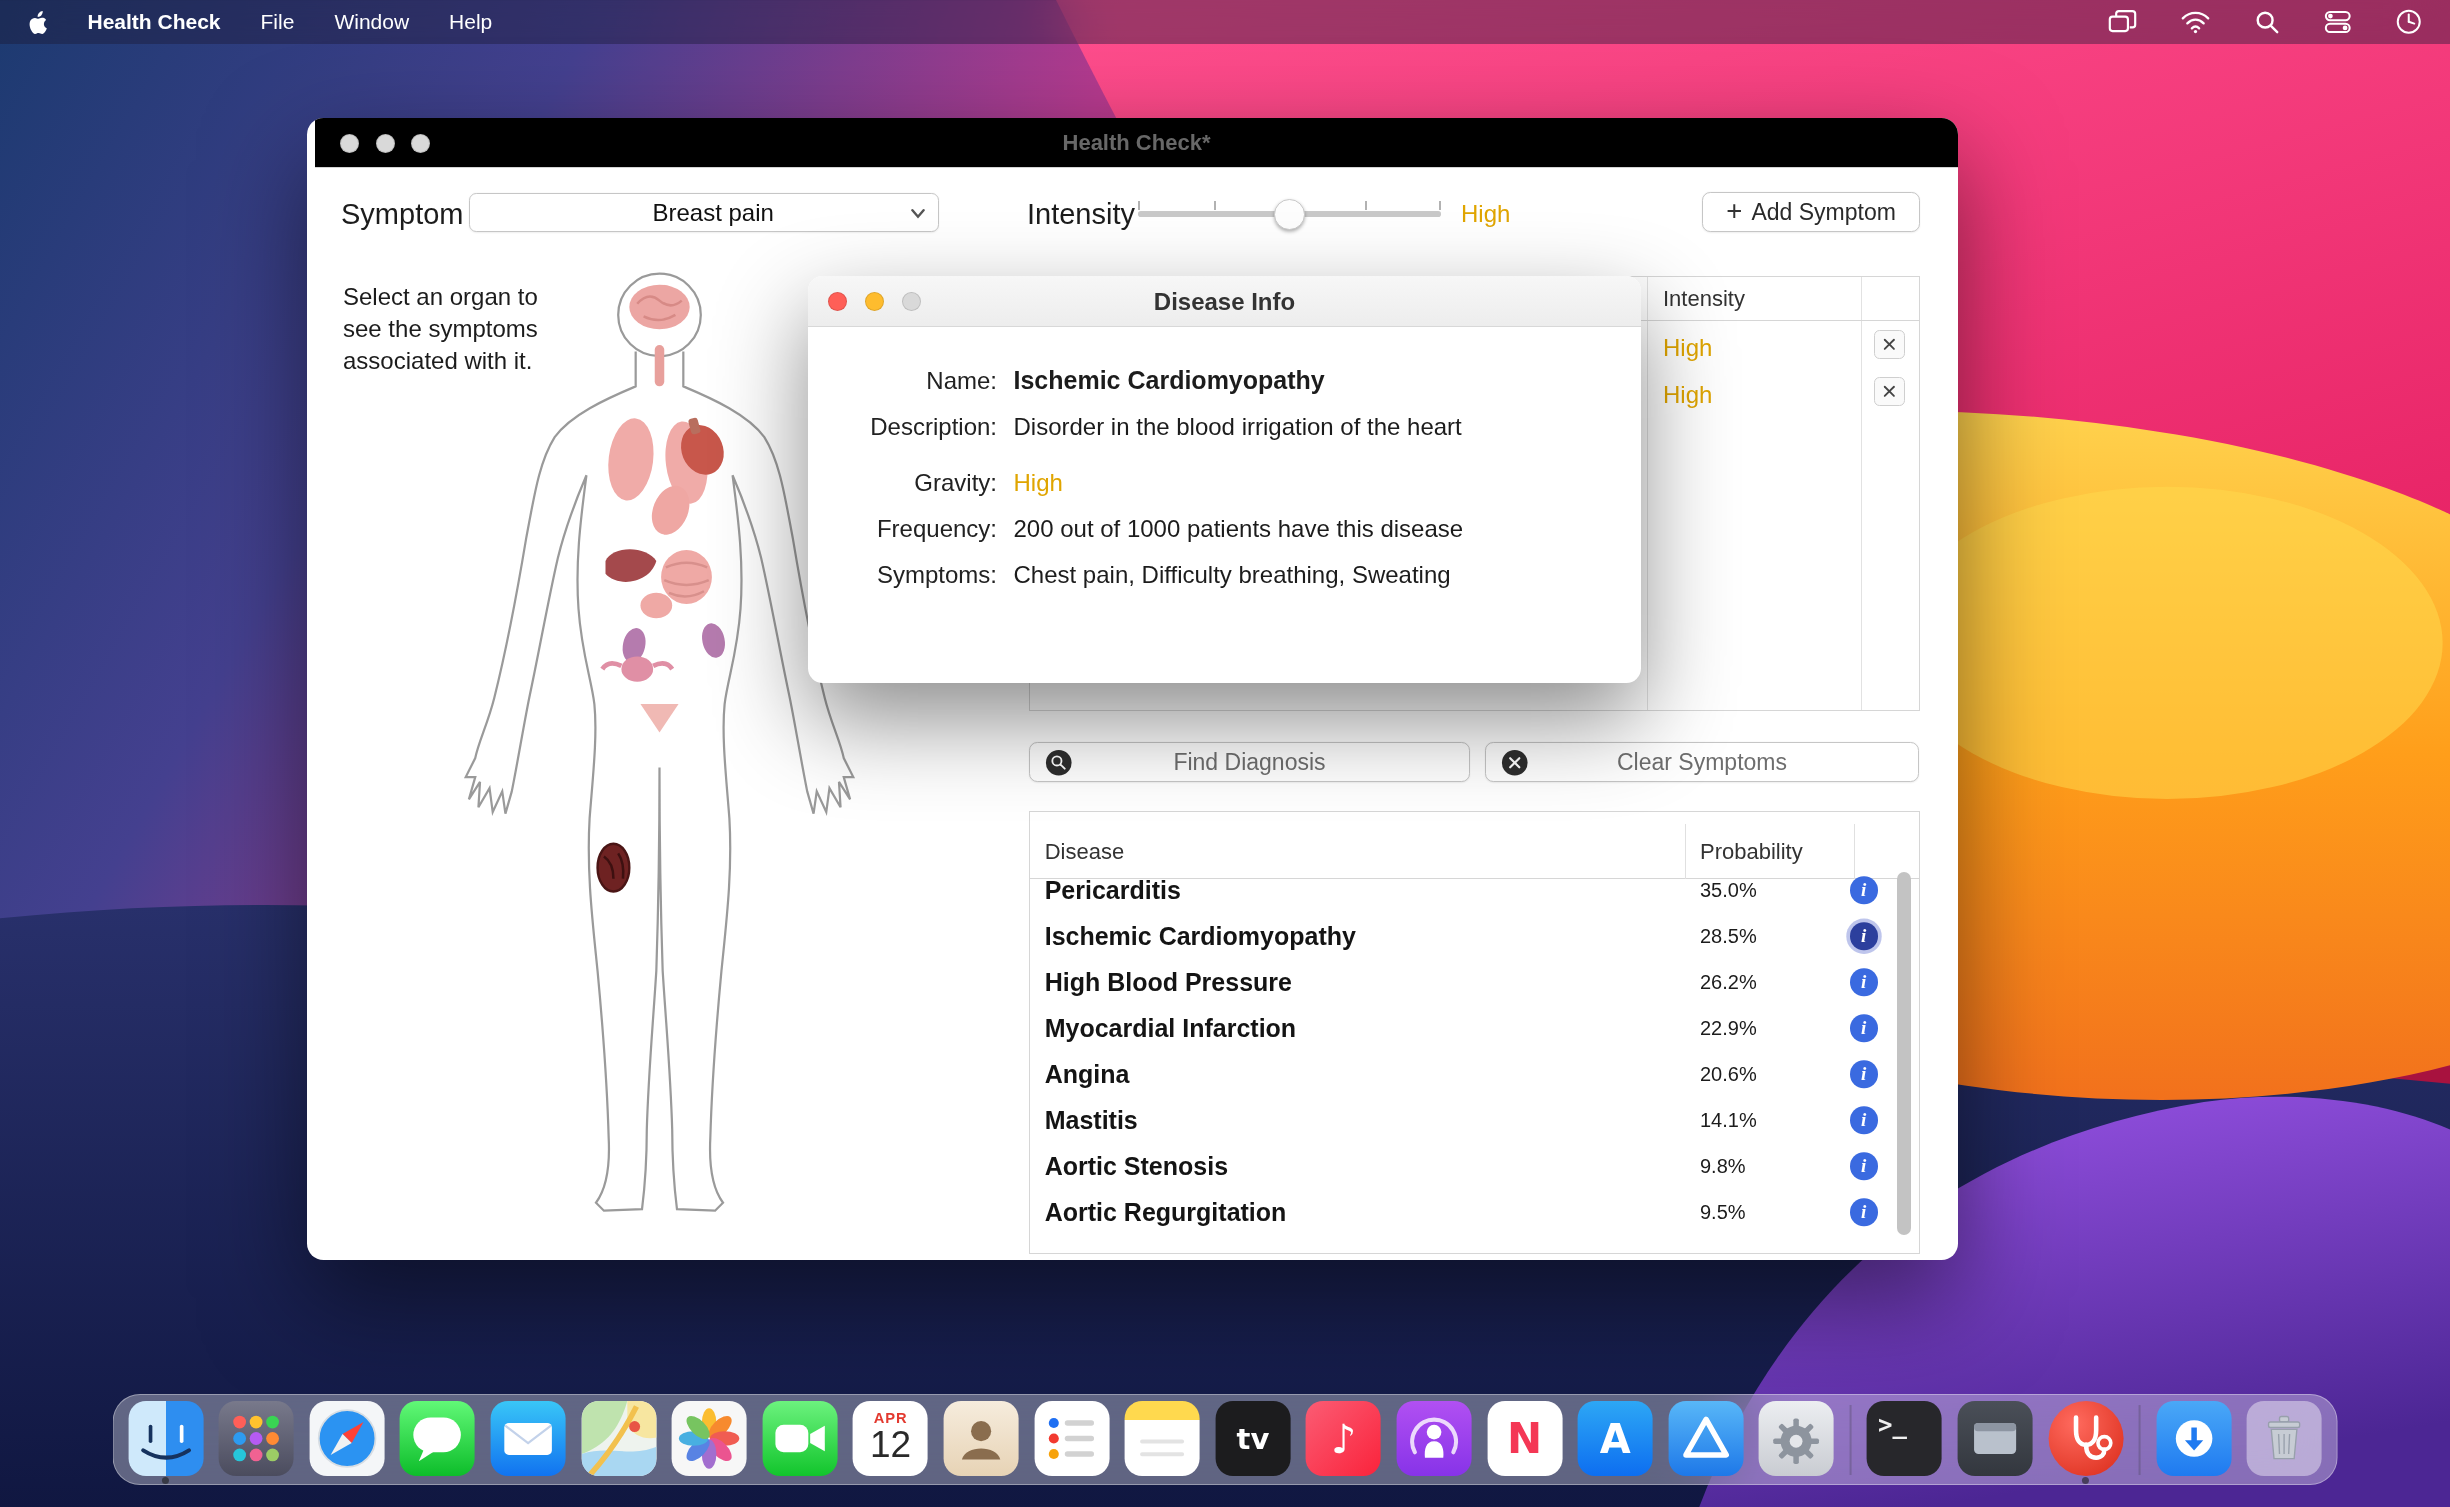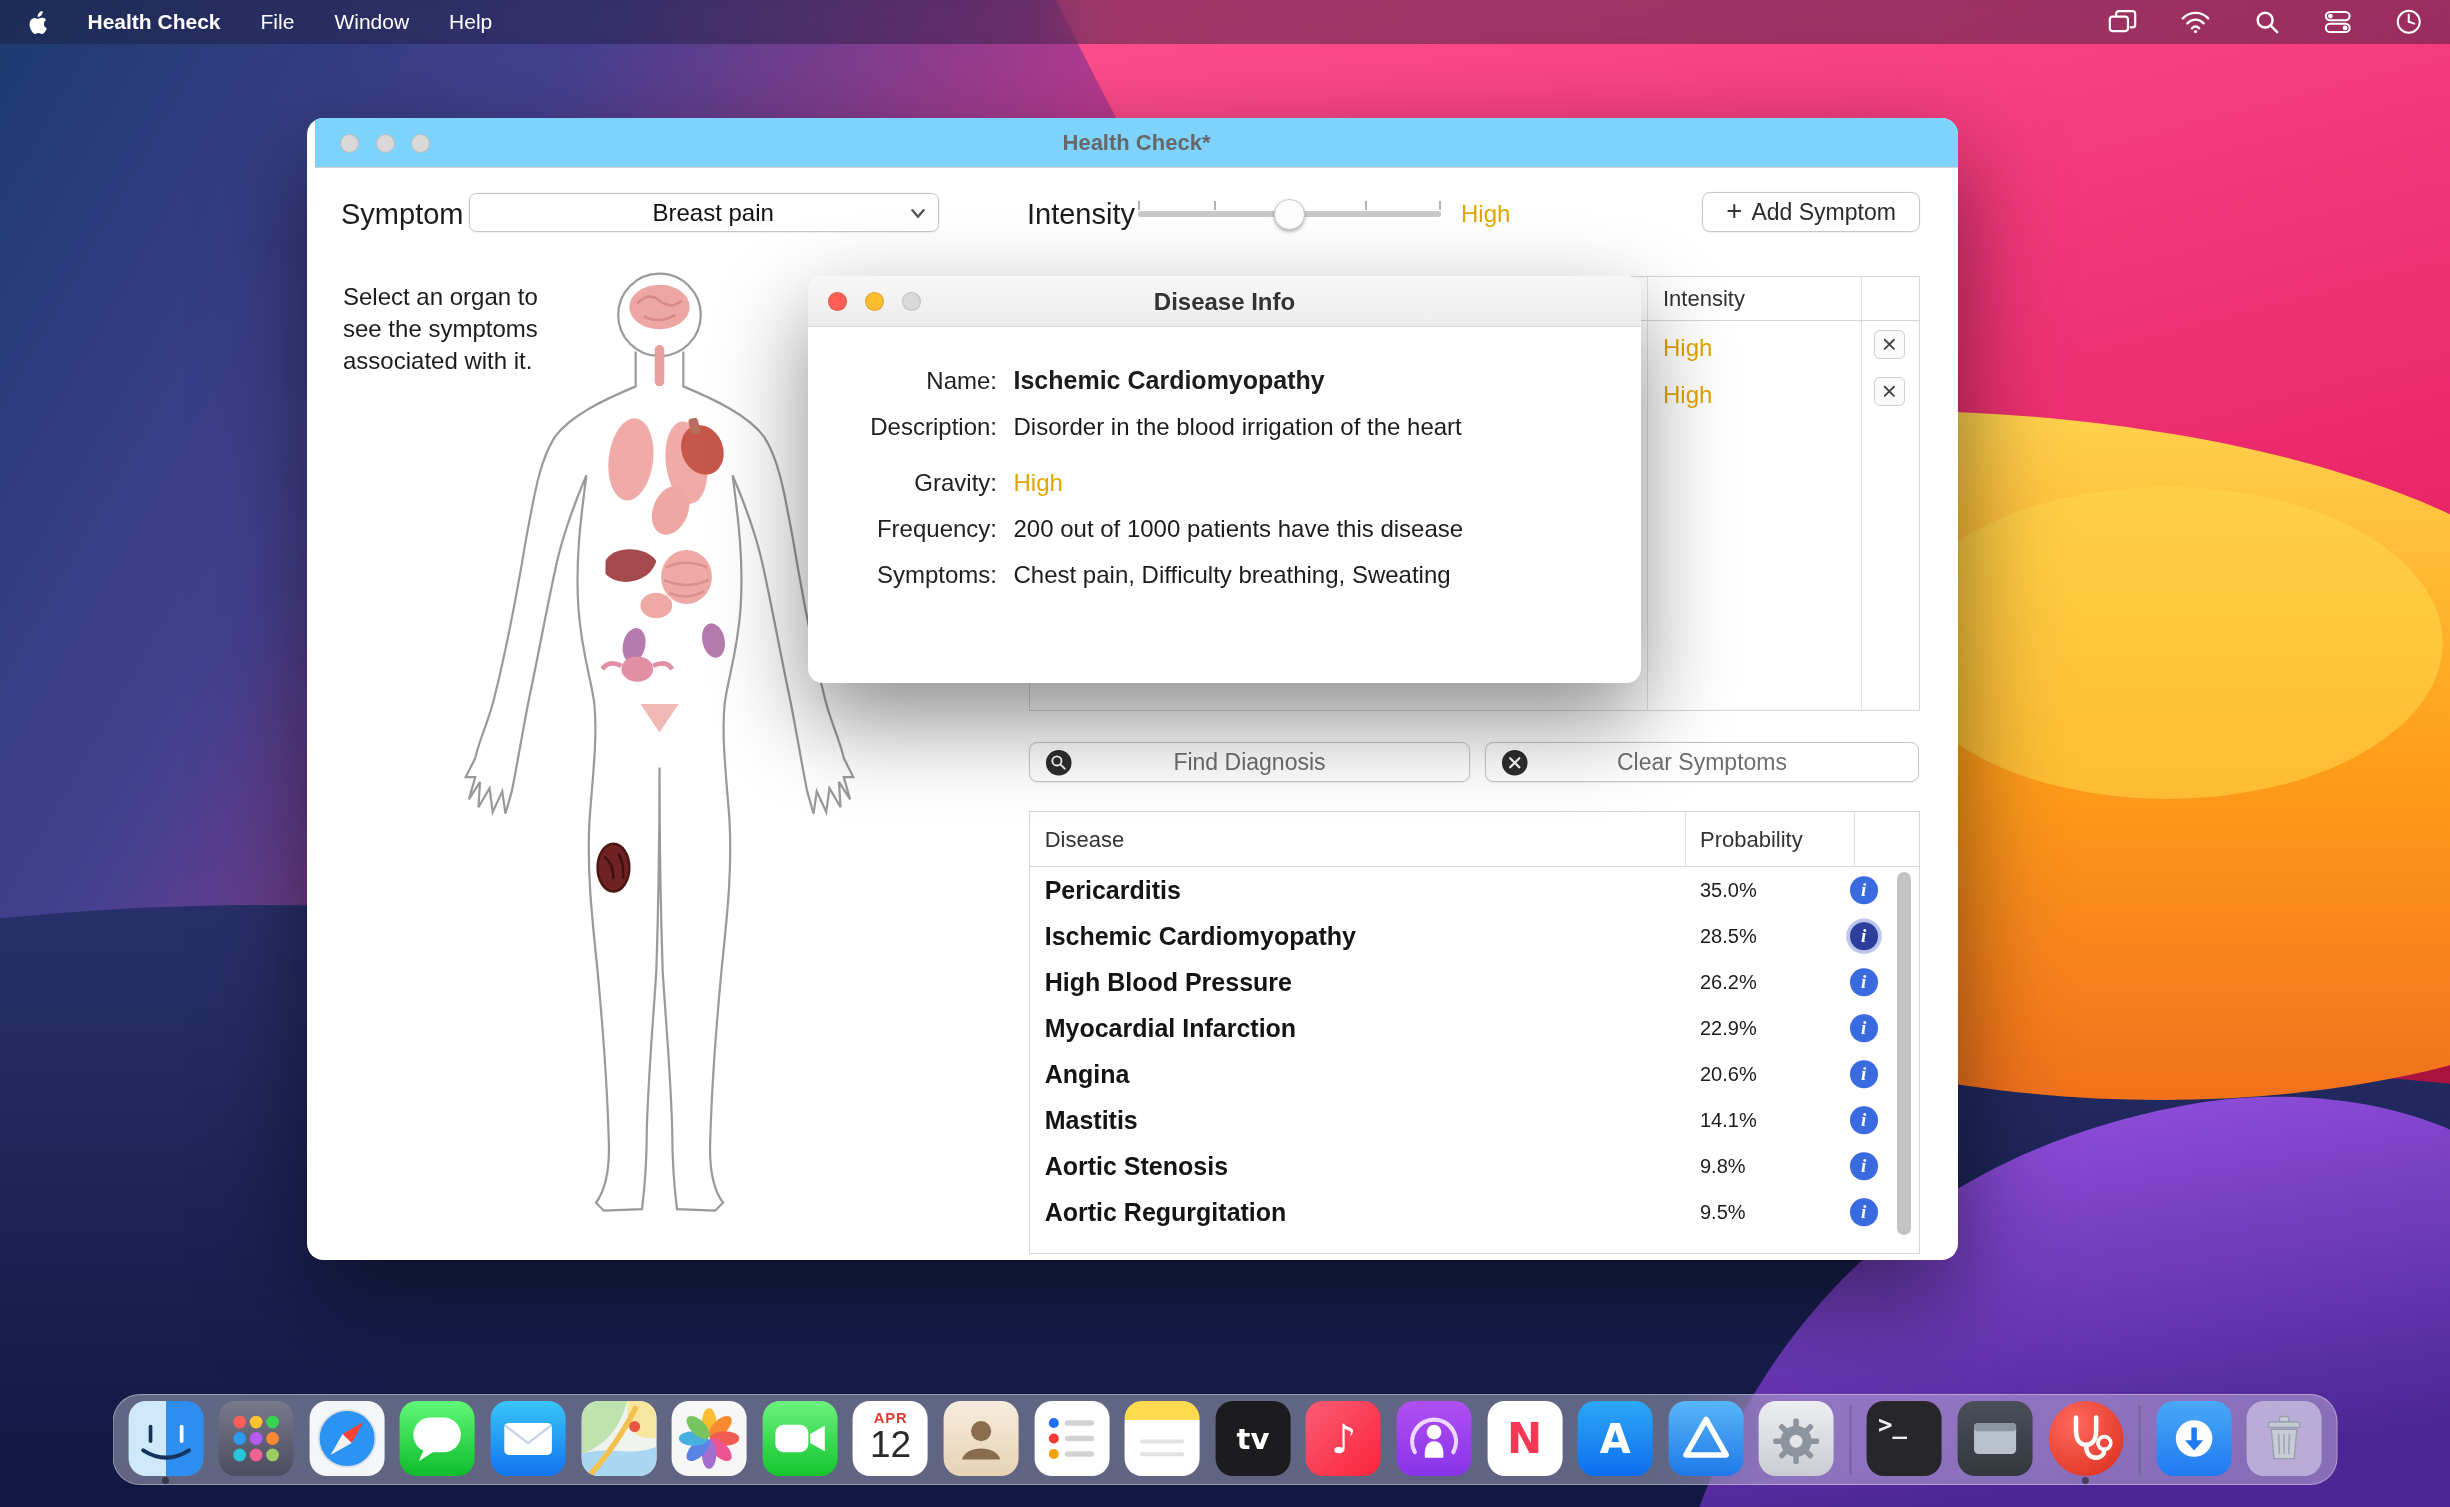--- a/index.html
+++ b/index.html
@@ -17,21 +17,21 @@
     background:rgba(28,26,56,.42);backdrop-filter:blur(27.5px);
     display:flex;align-items:center;padding:0 27.5px;color:#fff;font-size:21px;gap:40px;}
   #menubar .appname{font-weight:bold;}
   #menubar .mright{margin-left:auto;display:flex;align-items:center;gap:44px;}
   #menubar .mitem{cursor:default;}
 
   
   #main-window{position:absolute;left:307px;top:118px;width:1651px;height:1142px;
     background:#fff;border-radius:16.5px;box-shadow:0 40px 101px rgba(0,0,0,.5);
     overflow:hidden;}
-  .titlebar{position:absolute;left:8px;top:0;right:0;height:50px;background:#7dd3fc;
+  .titlebar{position:absolute;left:8px;top:0;right:0;height:50px;background:#000000;
     border-bottom:0.9px solid #d4d4d4;}
   .titlebar .wtitle{position:absolute;left:0;right:0;top:0;height:50px;line-height:50px;
     text-align:center;font-weight:bold;font-size:22px;color:#686868;}
   .tl{position:absolute;top:15.6px;width:19px;height:19px;border-radius:50%;border:0.9px solid rgba(0,0,0,.12);}
   .tl.grey{background:#d9d9d9;}
   .tl.red{background:#ff5f57;}
   .tl.yellow{background:#febc2e;}
 
   .field-label{font-size:29px;color:#1c1c1c;line-height:29px;}
 
@@ -66,21 +66,21 @@
   .x-btn{position:absolute;left:844px;width:31px;height:29px;background:#fafafa;border:0.9px solid #cfcfcf;
     border-radius:5.5px;display:flex;align-items:center;justify-content:center;cursor:pointer;padding:0;}
 
   .action-btn{position:absolute;height:40px;}
   #find-btn{left:722px;top:624px;width:441px;}
   #clear-btn{left:1178px;top:624px;width:434px;}
   .action-btn .ico{position:absolute;left:14.7px;top:6.4px;width:27.5px;height:27.5px;}
   .action-btn .albl{color:#6e6e6e;}
 
   #disease-table{left:722px;top:693px;width:891px;height:443px;overflow:hidden;}
-  #disease-table .hdr{position:absolute;left:0;top:0;right:0;height:55px;border-bottom:0.9px solid #d6d6d6;}
+  #disease-table .hdr{position:absolute;left:0;top:12px;right:0;height:55px;border-bottom:0.9px solid #d6d6d6;}
   #disease-table .h1{position:absolute;left:14.7px;line-height:55px;font-size:22px;color:#333;}
   #disease-table .h2{position:absolute;left:670px;line-height:55px;font-size:22px;color:#333;}
   #disease-table .hline{position:absolute;top:0;height:55px;width:0.9px;background:#e0e0e0;}
   #disease-rows{position:absolute;left:0;top:55px;right:0;}
   .drow{position:relative;height:46px;}
   .dname{position:absolute;left:14.7px;top:50%;transform:translateY(-50%);font-weight:bold;font-size:25px;color:#141414;}
   .dprob{position:absolute;left:670px;top:50%;transform:translateY(-50%);font-size:20px;color:#1c1c1c;}
   .info-btn{position:absolute;left:820px;top:50%;transform:translateY(-50%);width:27.5px;height:27.5px;border-radius:50%;
     background:var(--info-blue,#3A6AE0);border:none;cursor:pointer;display:flex;align-items:center;justify-content:center;padding:0;}
   .info-btn .info-i{color:#fff;font-family:"Liberation Serif",serif;font-style:italic;font-weight:bold;font-size:19px;line-height:19px;}

